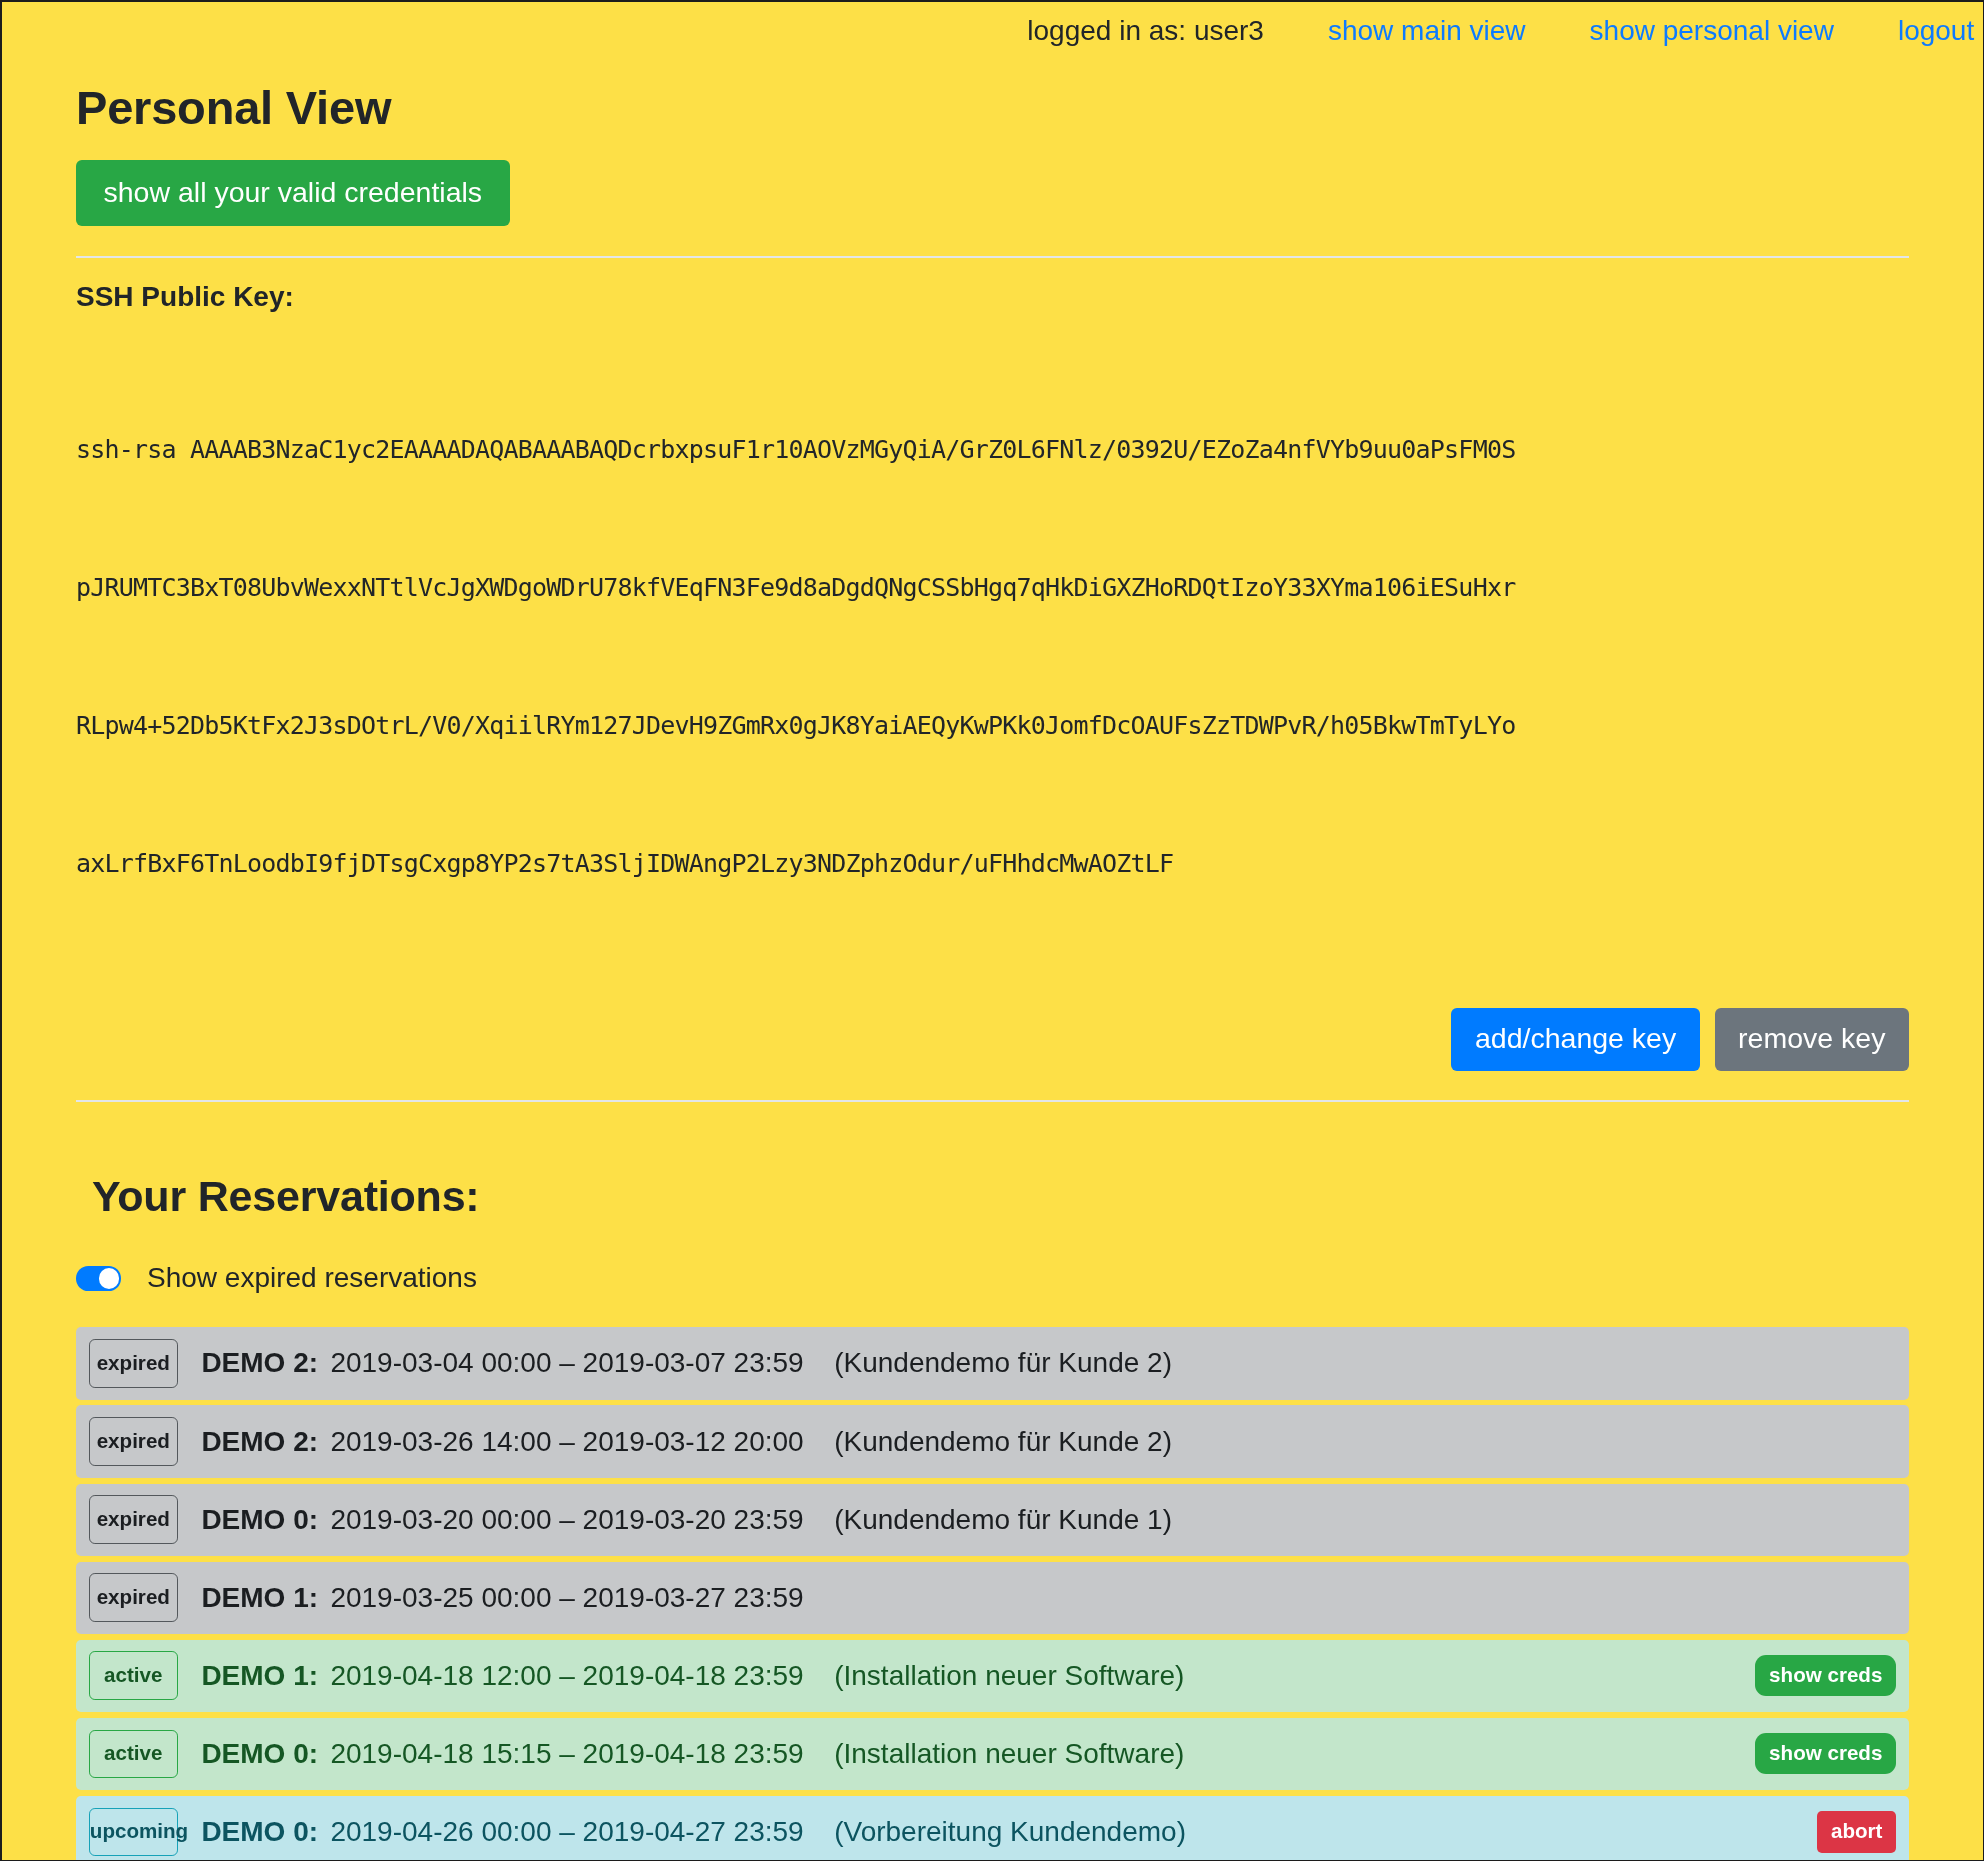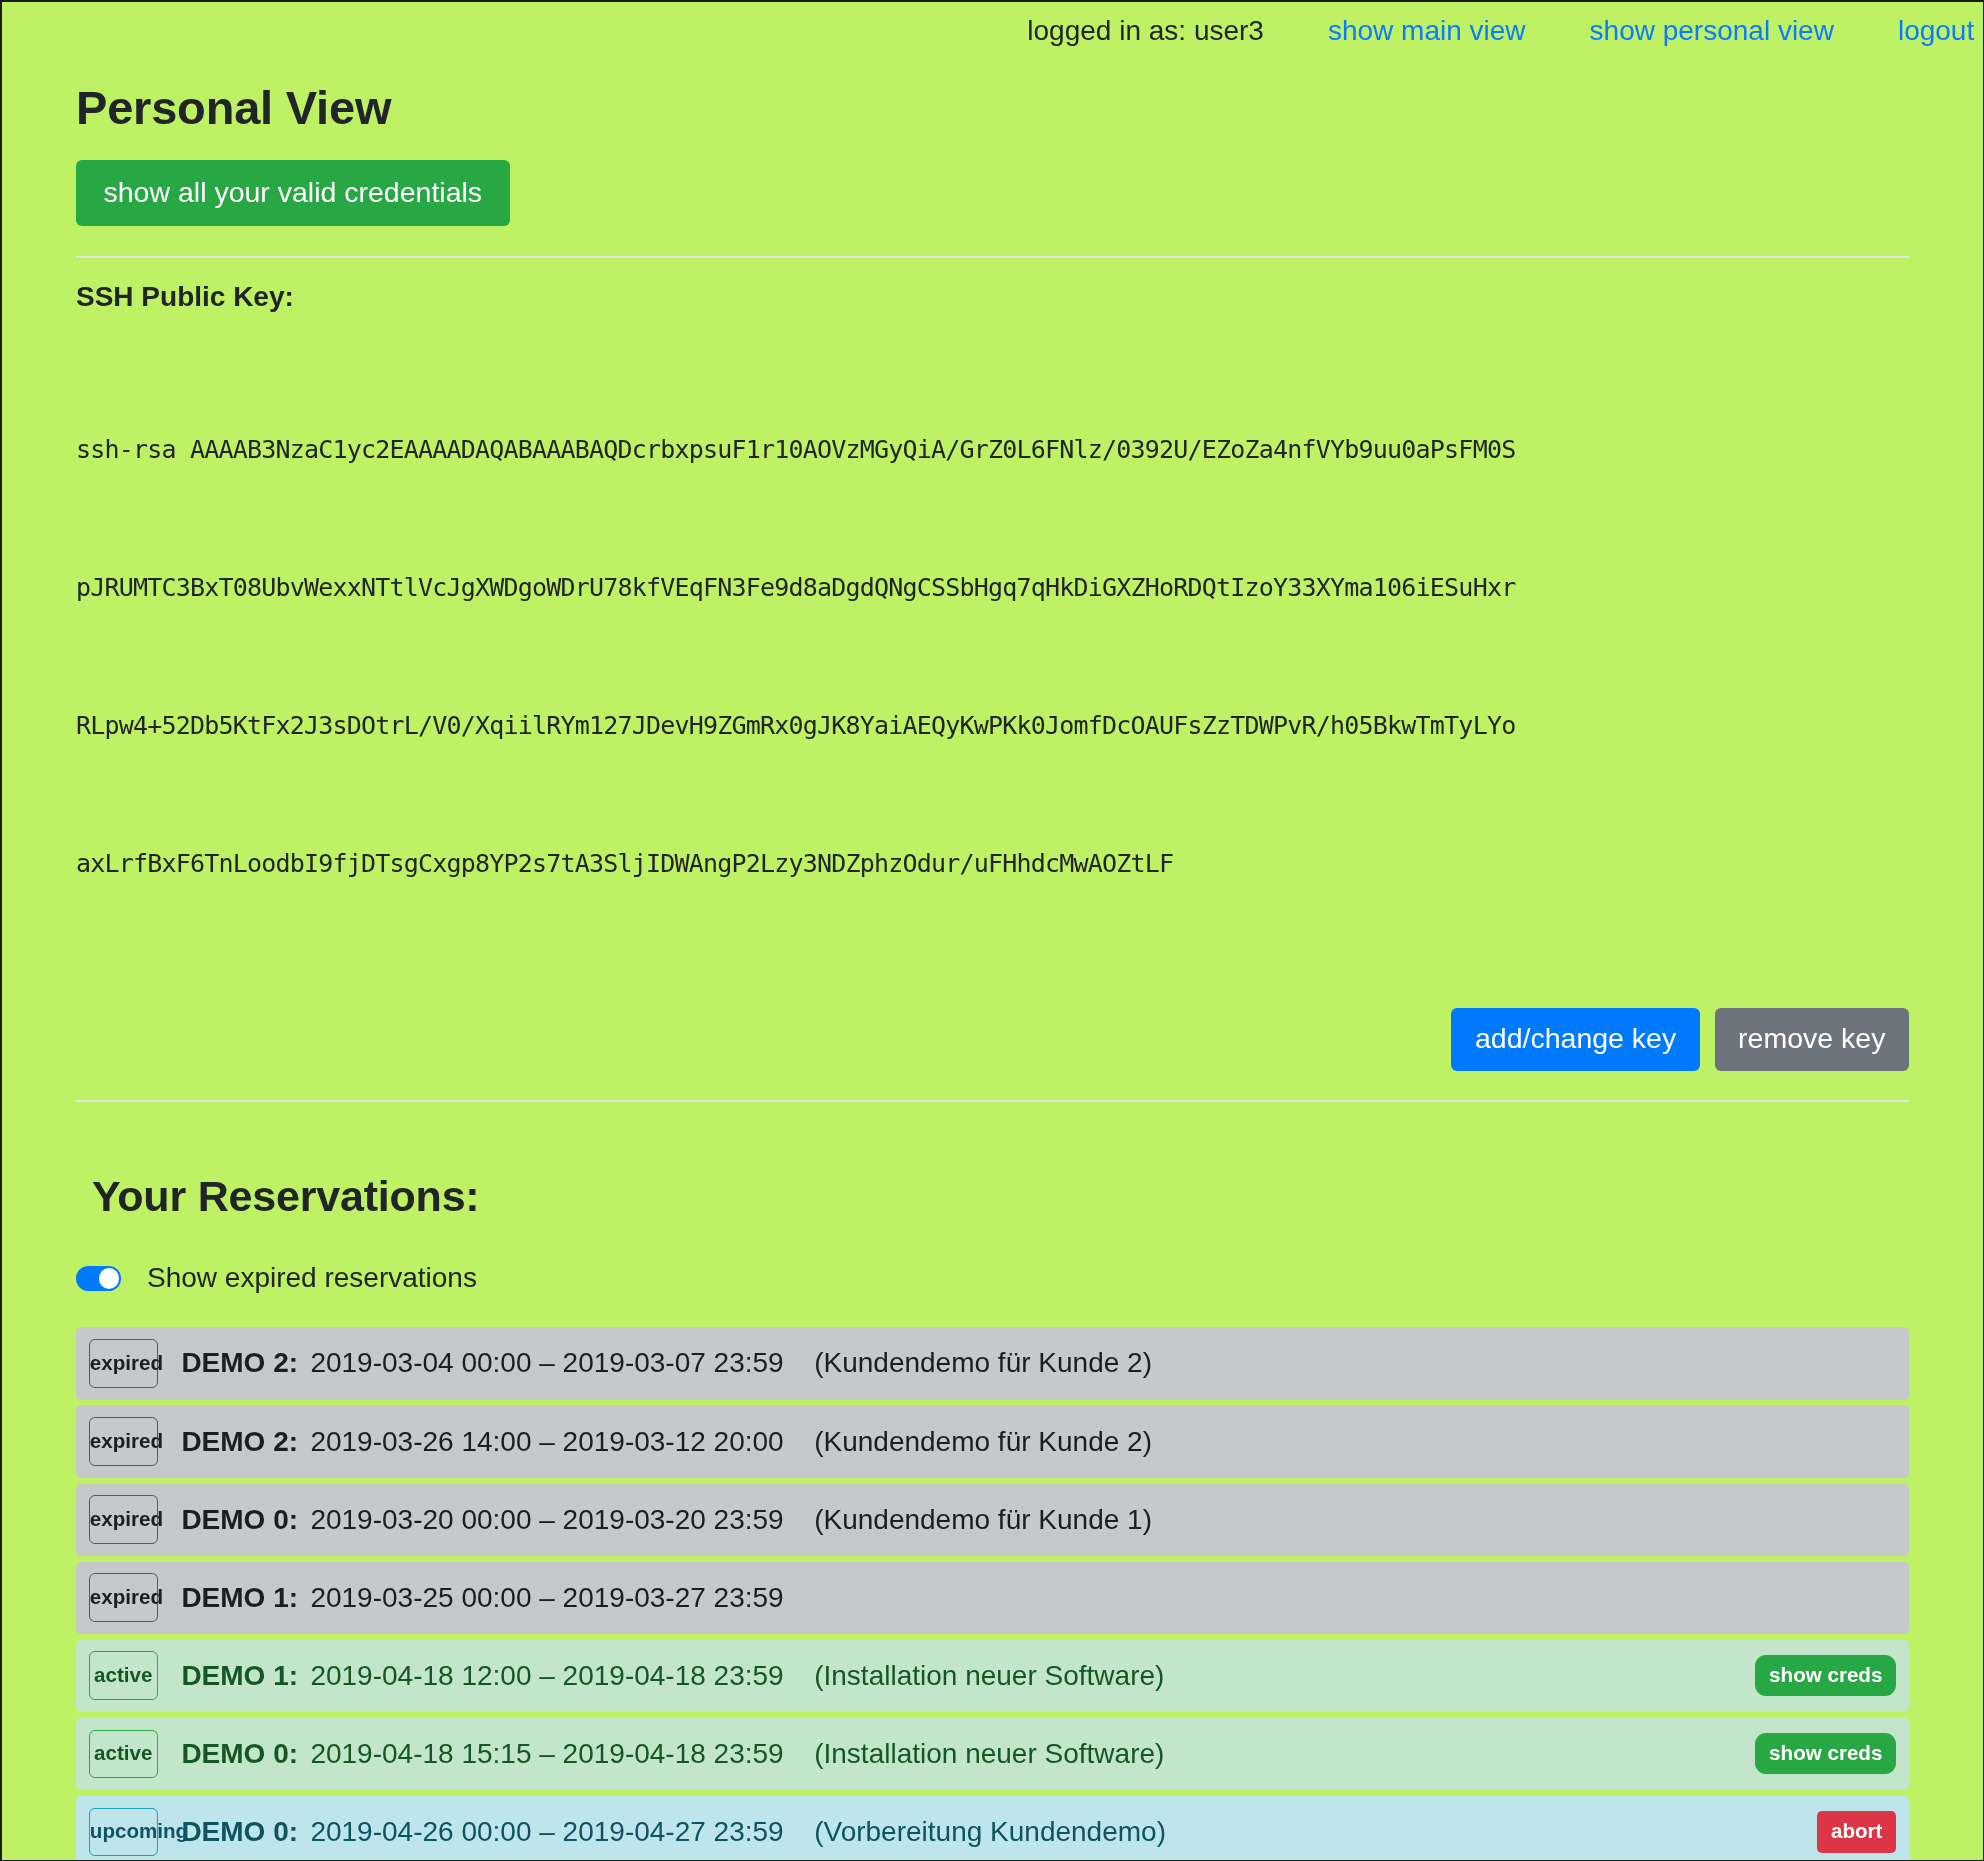--- a/index.html
+++ b/index.html
@@ -9,21 +9,21 @@
   }
   body {
     font-family: "Liberation Sans", sans-serif;
     color: #212529;
   }
   #page {
     width: 1985px;
     height: 1862px;
     box-sizing: border-box;
     border: 2.9px solid #1c1c1c;
-    background: #bef264;
+    background: #fde047;
     position: relative;
     overflow: hidden;
   }
   .inner {
     padding: 0 74px;
     box-sizing: border-box;
   }
 
   
   .topbar {
@@ -177,21 +177,21 @@
     padding: 11.8px 12.8px 11.8px 12.8px;
     box-sizing: border-box;
     min-height: 66px;
   }
   .res-row.expired  { background: #c6c8ca; color: #1b1e21; }
   .res-row.active   { background: #c3e6cb; color: #155724; }
   .res-row.upcoming { background: #bee5eb; color: #0c5460; }
 
   .badge {
     flex: 0 0 auto;
-    width: 69px;
+    width: 89px;
     text-align: center;
     font-size: 20.6px;
     font-weight: 700;
     border-radius: 5.9px;
     padding: 10.8px 0 11.8px 0;
     background: transparent;
     box-sizing: border-box;
   }
   .res-row.expired  .badge { border: 1.5px solid #53585c; color: #1b1e21; }
   .res-row.active   .badge { border: 1.5px solid #28a745; color: #155724; }

